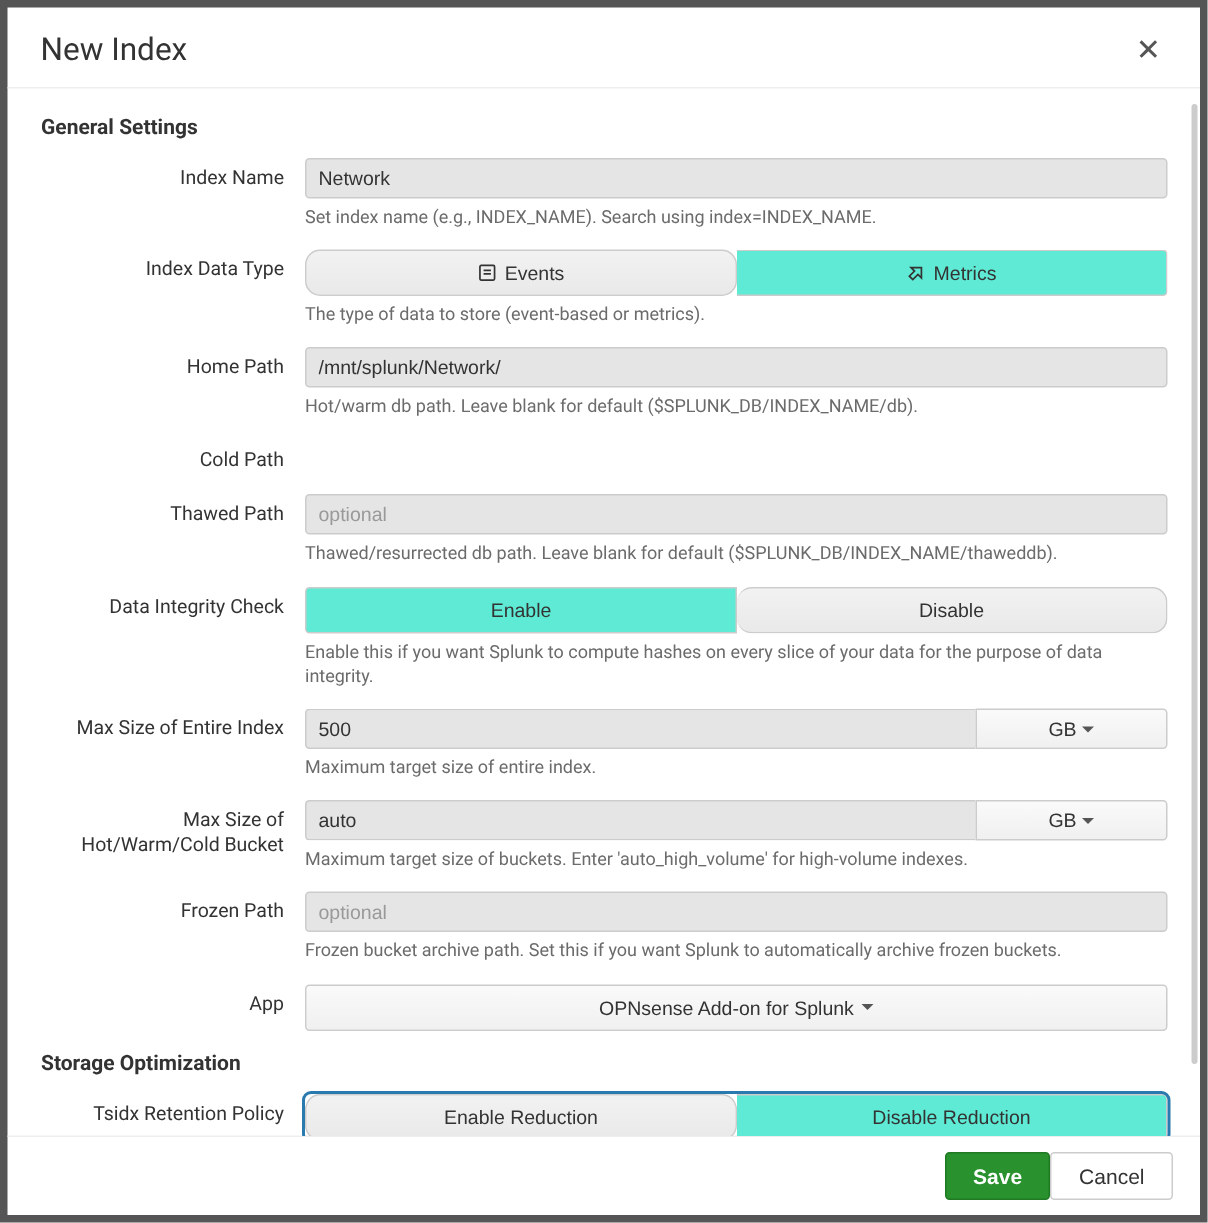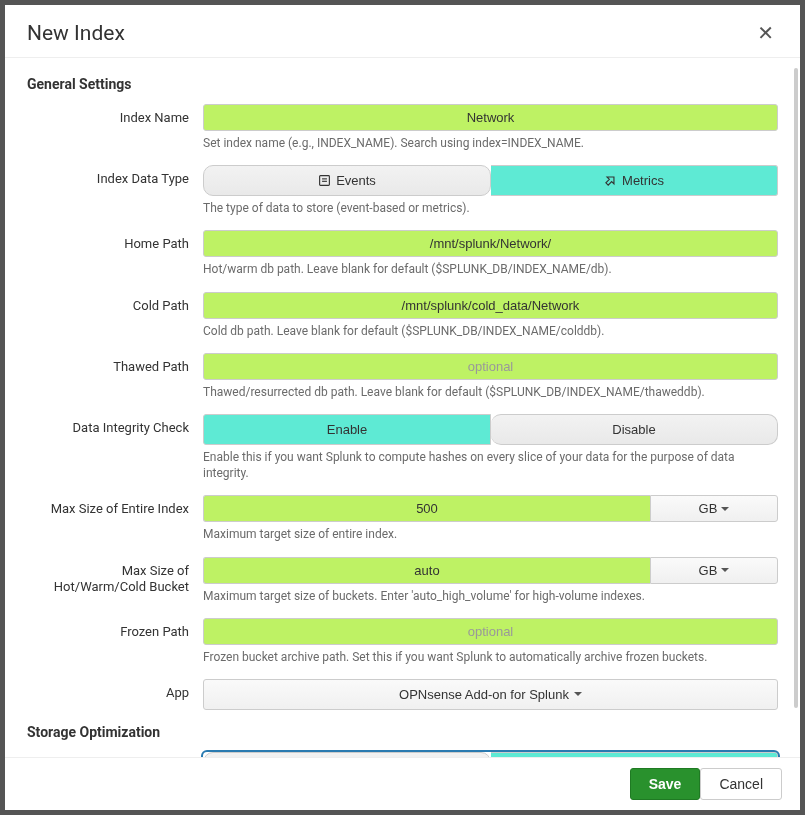--- a/index.html
+++ b/index.html
@@ -79,22 +79,21 @@
   flex: 1;
   min-width: 0;
 }
 .form-input {
   width: 100%;
   padding: 5px 8px;
   border: 1px solid #ccc;
   border-radius: 3px;
   font-size: 13px;
   color: #333;
-  background: #bef264;
-  text-align: center;
+  background: #e5e5e5;
 }
 .form-input::placeholder { color: #999; }
 .help-text {
   font-size: 12px;
   color: #6b6b6b;
   margin-top: 4px;
   line-height: 1.35;
 }
 .btn-group {
   display: flex;
@@ -243,24 +242,20 @@
     <div class="form-row">
       <div class="form-label">Home Path</div>
       <div class="form-control">
         <input class="form-input" value="/mnt/splunk/Network/" style="">
         <div class="help-text">Hot/warm db path. Leave blank for default ($SPLUNK_DB/INDEX_NAME/db).</div>
       </div>
     </div>
 
     <div class="form-row">
       <div class="form-label">Cold Path</div>
-      <div class="form-control">
-        <input class="form-input" value="/mnt/splunk/cold_data/Network" style="">
-        <div class="help-text">Cold db path. Leave blank for default ($SPLUNK_DB/INDEX_NAME/colddb).</div>
-      </div>
     </div>
 
     <div class="form-row">
       <div class="form-label">Thawed Path</div>
       <div class="form-control">
         <input class="form-input" placeholder="optional" style="">
         <div class="help-text">Thawed/resurrected db path. Leave blank for default ($SPLUNK_DB/INDEX_NAME/thaweddb).</div>
       </div>
     </div>
 

